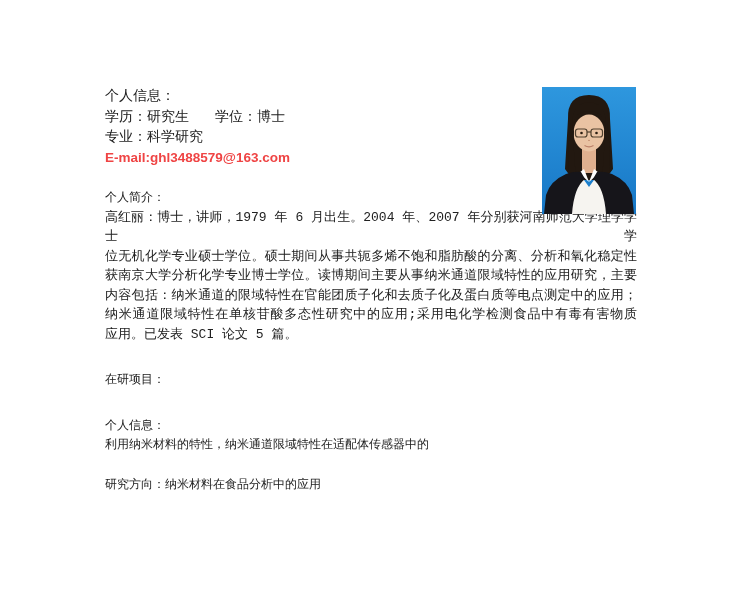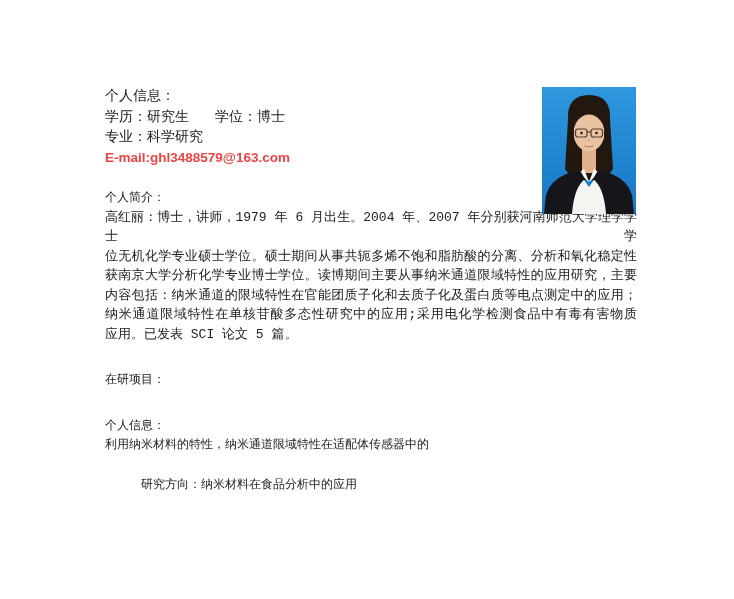--- a/index.html
+++ b/index.html
@@ -47,21 +47,21 @@
     line-height: 19.5px;
     text-align: justify;
     text-align-last: justify;
     font-family: Liberation Mono, monospace;
   }
   .bio-line.last {
     text-align: right;
     text-align-last: left;
   }
   .section-block { margin-top: 26px; }
-  .direction-block { margin-top: 20px; margin-left: 36px; }
+  .direction-block { margin-top: 20px; }
   .photo-frame {
     position: absolute;
     left: 542px;
     top: 87px;
     width: 94px;
     height: 127px;
     overflow: hidden;
   }
   .photo-frame svg { display: block; }
 </style>

